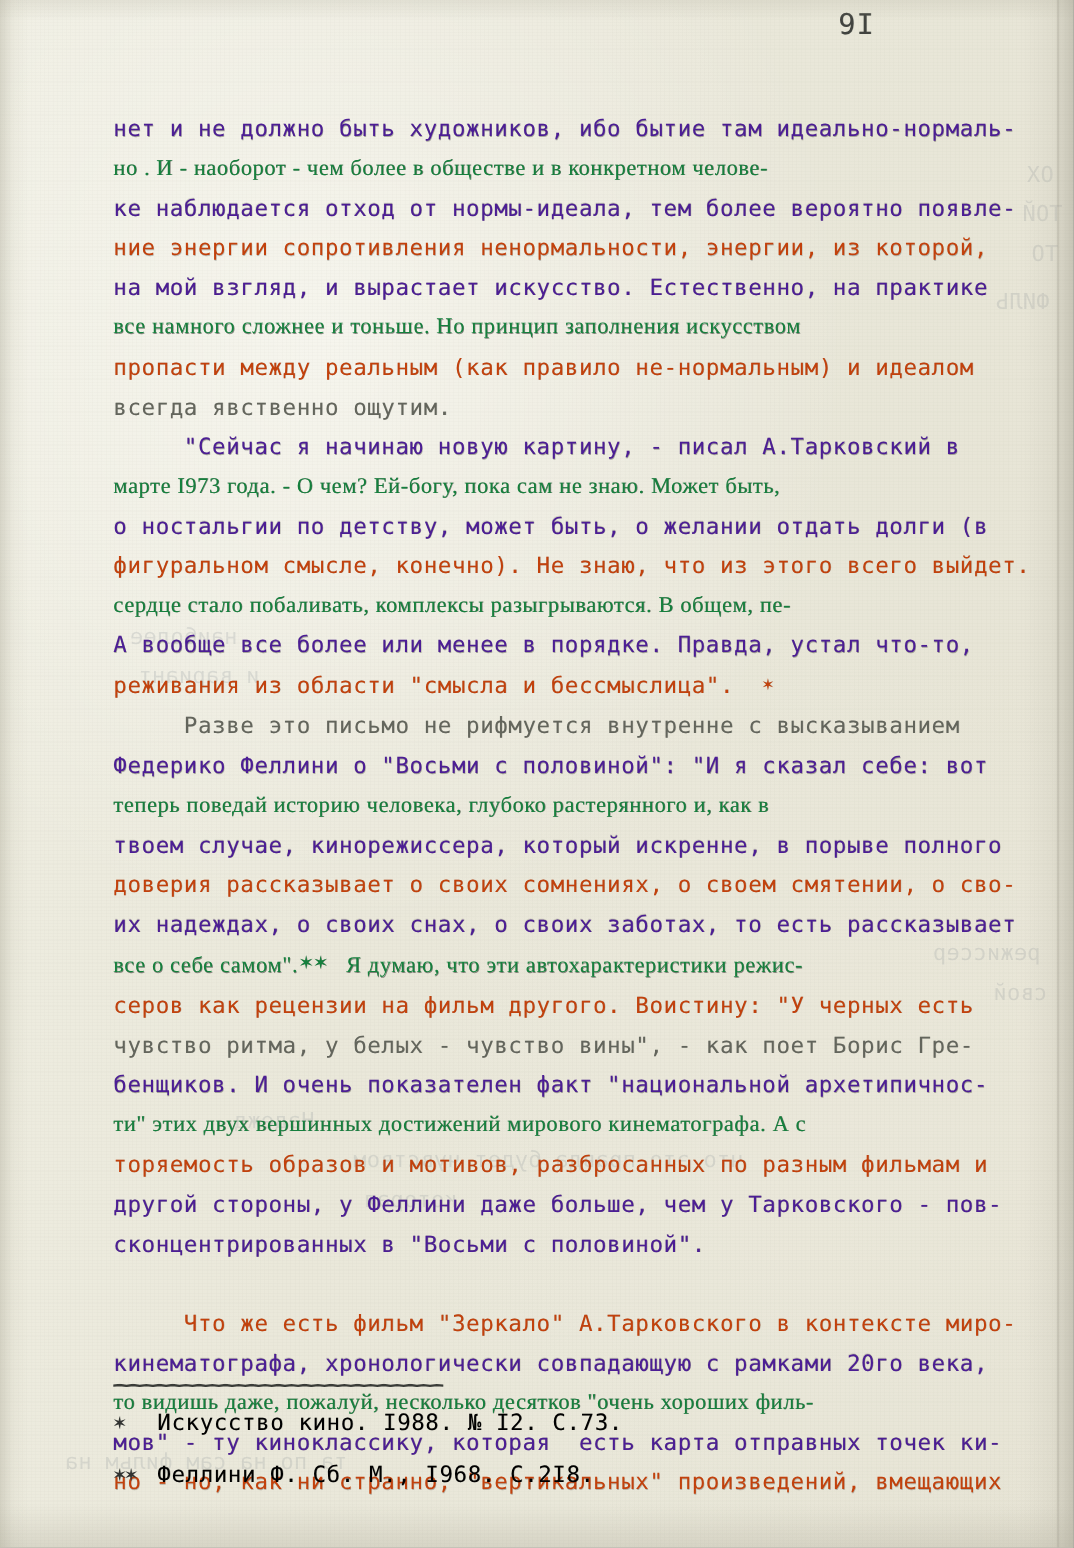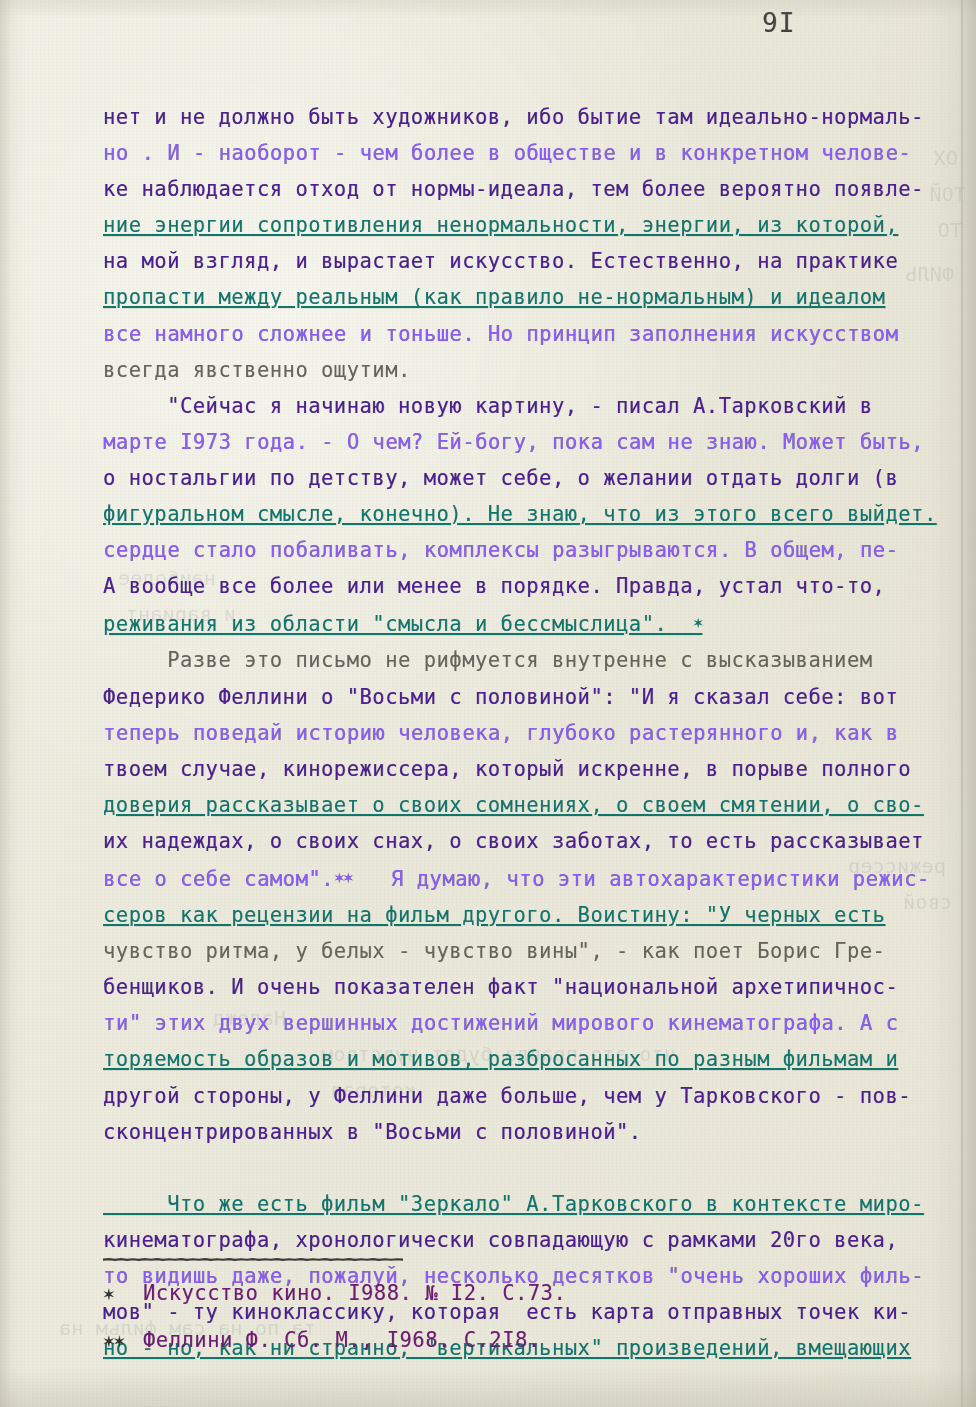--- a/index.html
+++ b/index.html
@@ -109,23 +109,23 @@
     font-size: 20.4px;
     line-height: 36.1px;
     letter-spacing: 0.55px;
     white-space: pre;
     color: #3b3d39;
     text-shadow:
        0.45px 0.25px 0.25px rgba(60,62,56,0.40),
       -0.25px -0.2px 0.2px rgba(95,97,88,0.22);
   }
   
-  .ink-dark  { color: #8b5cf6; text-shadow: 0.5px 0.3px 0.2px rgba(45,47,42,0.55); }
+  .ink-dark  { color: #15803d; text-shadow: 0.5px 0.3px 0.2px rgba(45,47,42,0.55); font-family: Liberation Serif, serif; }
   .ink-mid   { color: #4c1d95; }
-  .ink-light { color: #0f766e; text-shadow: 0.4px 0.3px 0.5px rgba(85,87,79,0.35); text-decoration: underline; }
+  .ink-light { color: #c2410c; text-shadow: 0.4px 0.3px 0.5px rgba(85,87,79,0.35); }
   .ink-faint { color: #63655c; text-shadow: 0.4px 0.3px 0.6px rgba(99,101,92,0.3); }
 
   .gap { height: 36.1px; }
 
   
   .fn-rule-wrap {
     position: absolute;
     left: 103px;
     top: 1258px;
     width: 300px;
@@ -156,21 +156,21 @@
     color: #303230;
     white-space: pre;
     letter-spacing: -1px;
     text-shadow: 0.5px 0.3px 0.2px rgba(48,50,45,0.5);
   }
   .fn-text {
     font-size: 20.4px;
     line-height: 30px;
     letter-spacing: 0.55px;
     white-space: pre;
-    color: #701a75;
+    color: #000000;
     text-shadow: 0.45px 0.25px 0.25px rgba(60,62,56,0.38);
   }
 
   .sup-mark {
     font-size: 17px;
     vertical-align: 3px;
     letter-spacing: -1px;
   }
 </style>
 </head>
@@ -197,26 +197,26 @@
     </div>
 
   <div class="folio">9I</div>
 
   <div class="body" id="body-column">
       <div class="ln ink-mid">нет и не должно быть художников, ибо бытие там идеально-нормаль-</div>
       <div class="ln ink-dark">но . И - наоборот - чем более в обществе и в конкретном челове-</div>
       <div class="ln ink-mid">ке наблюдается отход от нормы-идеала, тем более вероятно появле-</div>
       <div class="ln ink-light">ние энергии сопротивления ненормальности, энергии, из которой,</div>
       <div class="ln ink-mid">на мой взгляд, и вырастает искусство. Естественно, на практике</div>
+      <div class="ln ink-dark">все намного сложнее и тоньше. Но принцип заполнения искусством</div>
       <div class="ln ink-light">пропасти между реальным (как правило не-нормальным) и идеалом</div>
-      <div class="ln ink-dark">все намного сложнее и тоньше. Но принцип заполнения искусством</div>
       <div class="ln ink-faint">всегда явственно ощутим.</div>
       <div class="ln ink-mid">     "Сейчас я начинаю новую картину, - писал А.Тарковский в</div>
       <div class="ln ink-dark">марте I973 года. - О чем? Ей-богу, пока сам не знаю. Может быть,</div>
-      <div class="ln ink-mid">о ностальгии по детству, может себе, о желании отдать долги (в</div>
+      <div class="ln ink-mid">о ностальгии по детству, может быть, о желании отдать долги (в</div>
       <div class="ln ink-light">фигуральном смысле, конечно). Не знаю, что из этого всего выйдет.</div>
       <div class="ln ink-dark">сердце стало побаливать, комплексы разыгрываются. В общем, пе-</div>
       <div class="ln ink-mid">А вообще все более или менее в порядке. Правда, устал что-то,</div>
       <div class="ln ink-light">реживания из области "смысла и бессмыслица".  <span class="sup-mark">✶</span></div>
       <div class="ln ink-faint">     Разве это письмо не рифмуется внутренне с высказыванием</div>
       <div class="ln ink-mid">Федерико Феллини о "Восьми с половиной": "И я сказал себе: вот</div>
       <div class="ln ink-dark">теперь поведай историю человека, глубоко растерянного и, как в</div>
       <div class="ln ink-mid">твоем случае, кинорежиссера, который искренне, в порыве полного</div>
       <div class="ln ink-light">доверия рассказывает о своих сомнениях, о своем смятении, о сво-</div>
       <div class="ln ink-mid">их надеждах, о своих снах, о своих заботах, то есть рассказывает</div>

